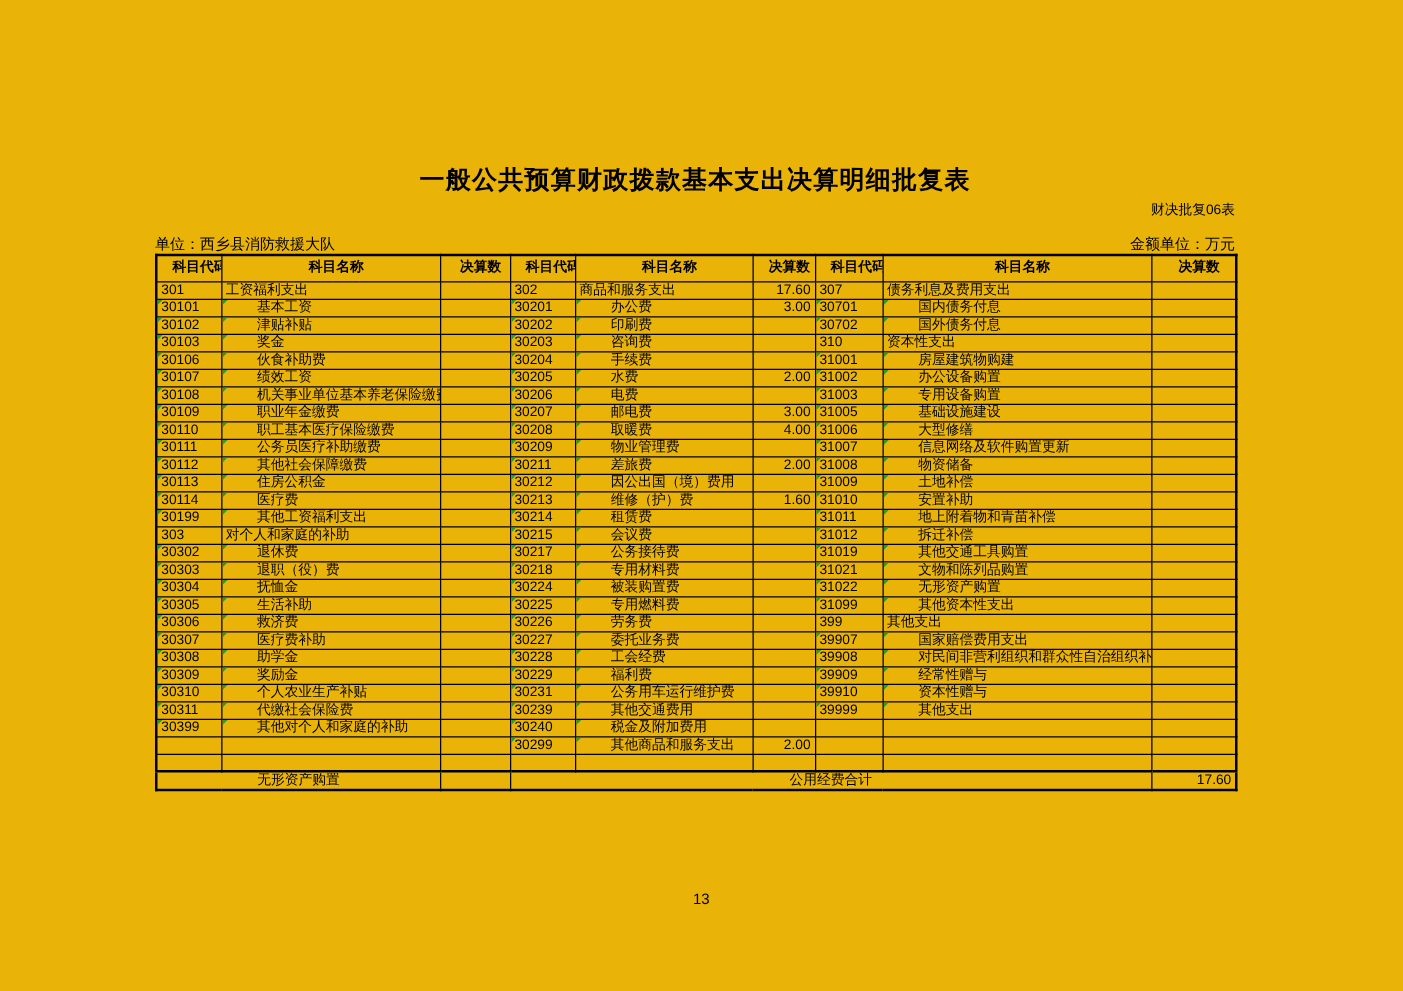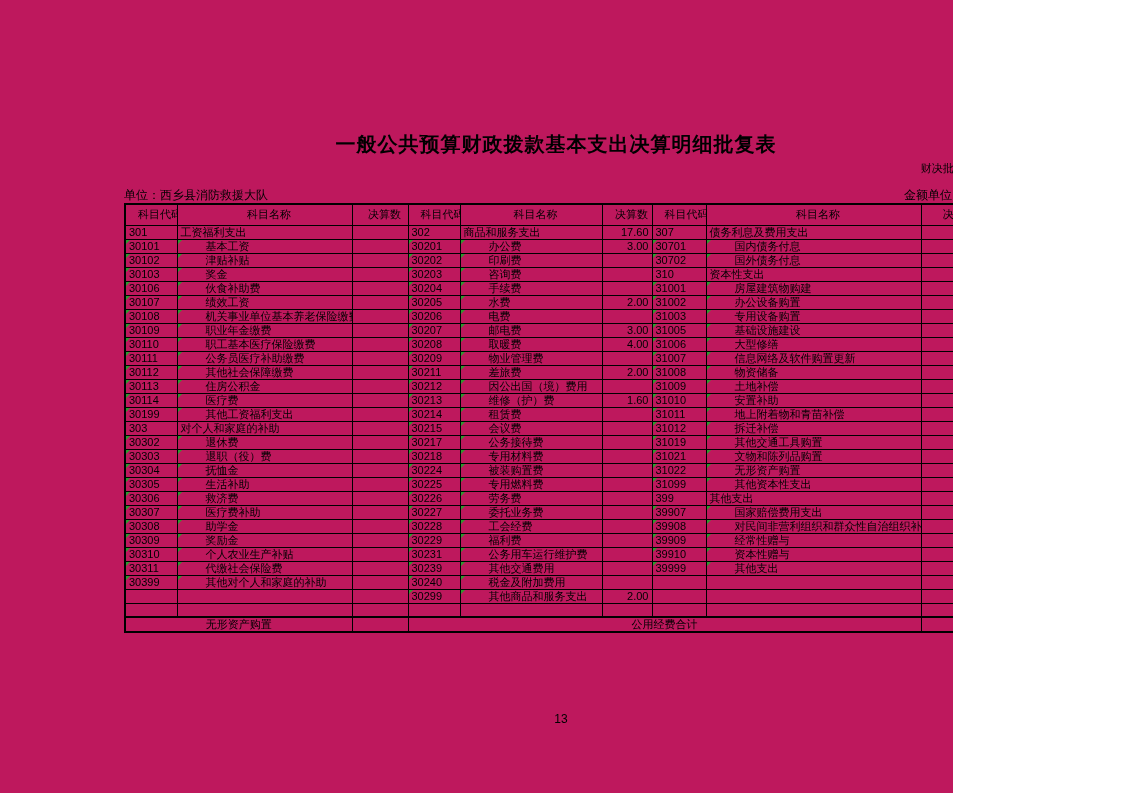--- a/index.html
+++ b/index.html
@@ -6,23 +6,23 @@
     margin: 0;
     padding: 0;
     background: #ffffff;
     width: 1122px;
     height: 793px;
     font-family: "Liberation Sans", "DejaVu Sans", sans-serif;
     color: #000;
   }
   .page {
     position: relative;
-    width: 953px;
+    width: 1122px;
     height: 793px;
-    background: #be185d;
+    background: #eab308;
     overflow: hidden;
   }
   .doc {
     position: absolute;
     left: 124px;
     top: 133px;
     width: 864px;
   }
   .title {
     text-align: center;
@@ -56,21 +56,21 @@
     border: 1px solid #000;
     font-size: 11px;
     padding: 0 3px;
     height: 14px;
     line-height: 13px;
     overflow: hidden;
     white-space: nowrap;
     box-sizing: border-box;
   }
   table.budget th {
-    font-weight: normal;
+    font-weight: bold;
     text-align: center;
     height: 21px;
     padding-left: 12px;
   }
   td.code { text-align: left; position: relative; }
   td.name { text-align: left; position: relative; }
   td.name.lvl1 { padding-left: 28px; }
   td.num { text-align: right; }
   tfoot td {
     height: 17px;

